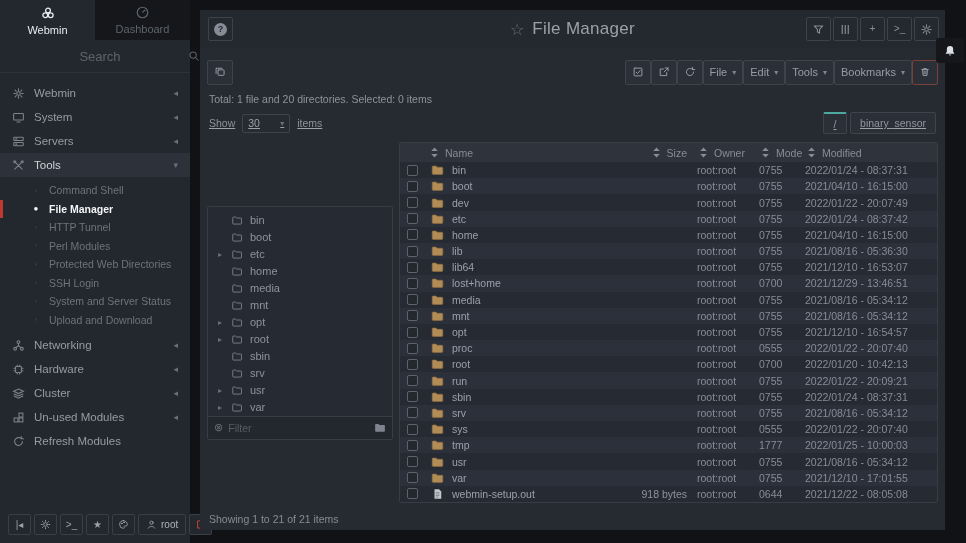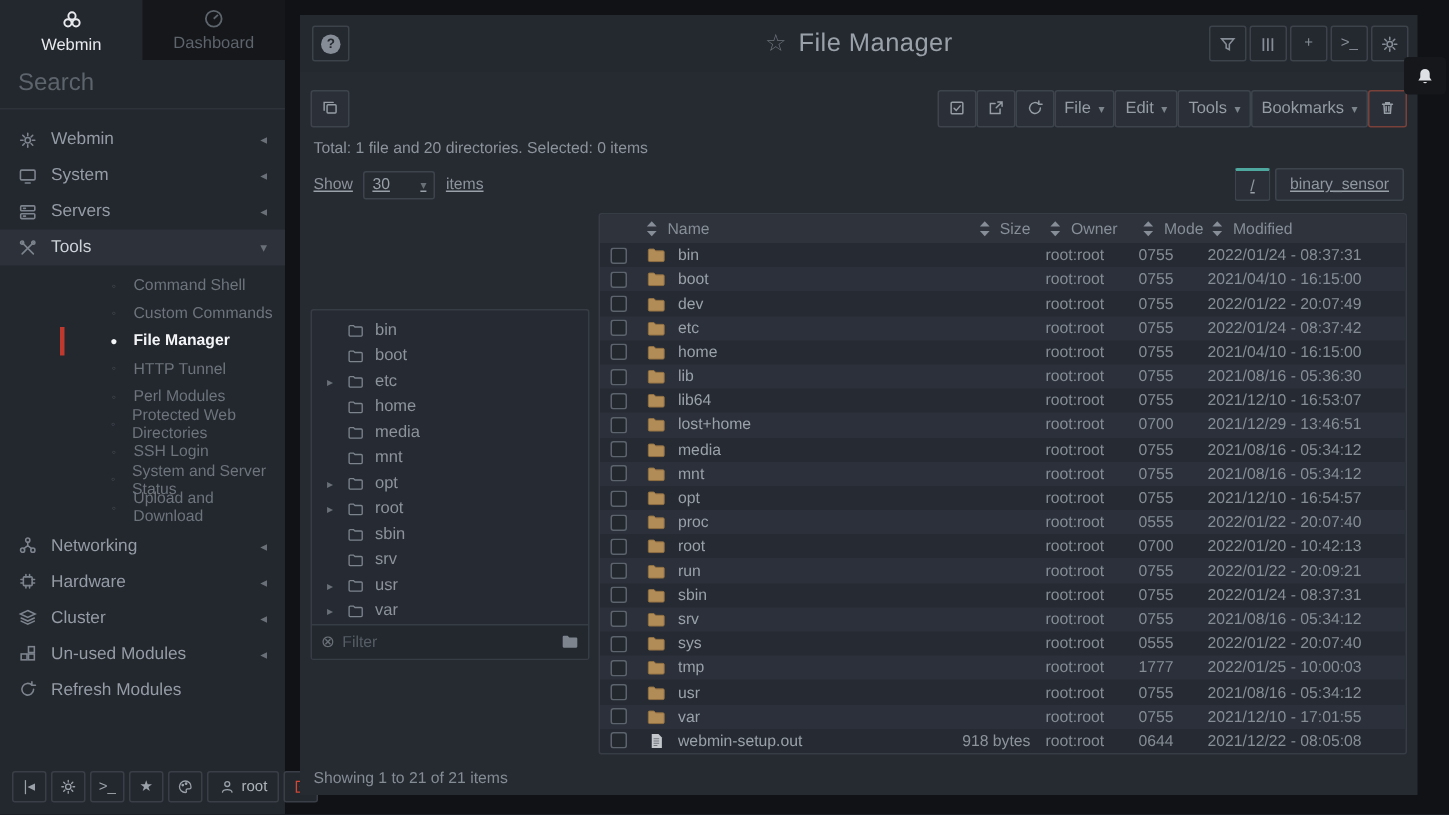--- a/index.html
+++ b/index.html
@@ -13,30 +13,30 @@
   .glyph { font-size:10px; line-height:1; }
 
   
   .sidebar { position:absolute; left:0; top:0; width:190px; height:543px; background:#23272e; }
   .tabs { display:flex; height:40px; }
   .tab { width:95px; display:flex; flex-direction:column; align-items:center; justify-content:center; gap:3px; font-size:11px; cursor:pointer; }
   .tab.active { background:#23272e; color:#e8eaee; }
   .tab.inactive { background:#15171b; color:#5d646c; }
   .tab .ic { width:15px; height:15px; }
   .searchbar { height:33px; display:flex; align-items:center; padding:0 12px; border-bottom:1px solid #2e333a; }
-  .searchbar input { flex:1; background:transparent; border:none; outline:none; color:#9aa1a9; font-size:16px; }
+  .searchbar input { flex:1; background:transparent; border:none; outline:none; color:#9aa1a9; font-size:13px;text-align:center; }
   .searchbar input::placeholder { color:#5d646c; }
   .searchbar .ic { color:#5d646c; width:12px; height:12px; }
   .menu { padding-top:8px; }
   .cat { height:24px; display:flex; align-items:center; gap:9px; padding:0 12px; font-size:11.5px; color:#959ca5; cursor:pointer; position:relative; }
   .cat .ic { color:#7d848d; width:13px; height:13px; }
   .cat .cat-label { flex:1; }
   .cat .chev { font-size:9px; color:#6a7077; }
   .cat.open { background:#2c313a; color:#cdd2d8; }
-  .submenu { padding:4px 0;margin-left:40px; }
+  .submenu { padding:4px 0; }
   .subitem { height:18.5px; display:flex; align-items:center; gap:10px; padding-left:33px; font-size:10.5px; color:#6d747c; cursor:pointer; position:relative; }
   .subitem .bullet { font-size:8px; color:#4d535b; width:6px; text-align:center; }
   .subitem.active { color:#f2f4f6; font-weight:bold; }
   .subitem.active .bullet { color:#f2f4f6; }
   .subitem.active::before { content:""; position:absolute; left:0; top:0; bottom:0; width:3px; background:#c0392f; }
 
   .side-statusbar { position:absolute; left:8px; bottom:8px; display:flex; gap:3px; align-items:center; }
   .sbtn { height:21px; min-width:23px; background:#23272e; border:1px solid #3a3f47; border-radius:2px;
           color:#9aa1a9; display:inline-flex; align-items:center; justify-content:center; gap:4px; font-size:9px; }
   .sbtn .ic { width:11px; height:11px; }
@@ -188,24 +188,20 @@
             <circle cx="12.6" cy="3.4" r="1.3"></circle>
           </svg>
         </span>
         <span class="cat-label">Tools</span>
         <span class="chev">▾</span>
       </div>
       <div class="submenu">
         <div class="subitem">
           <span class="bullet">◦</span>
           <span class="sub-label">Command Shell</span>
-        </div>
-        <div class="subitem">
-          <span class="bullet">◦</span>
-          <span class="sub-label">Custom Commands</span>
         </div>
         <div class="subitem active">
           <span class="bullet">●</span>
           <span class="sub-label">File Manager</span>
         </div>
         <div class="subitem">
           <span class="bullet">◦</span>
           <span class="sub-label">HTTP Tunnel</span>
         </div>
         <div class="subitem">

